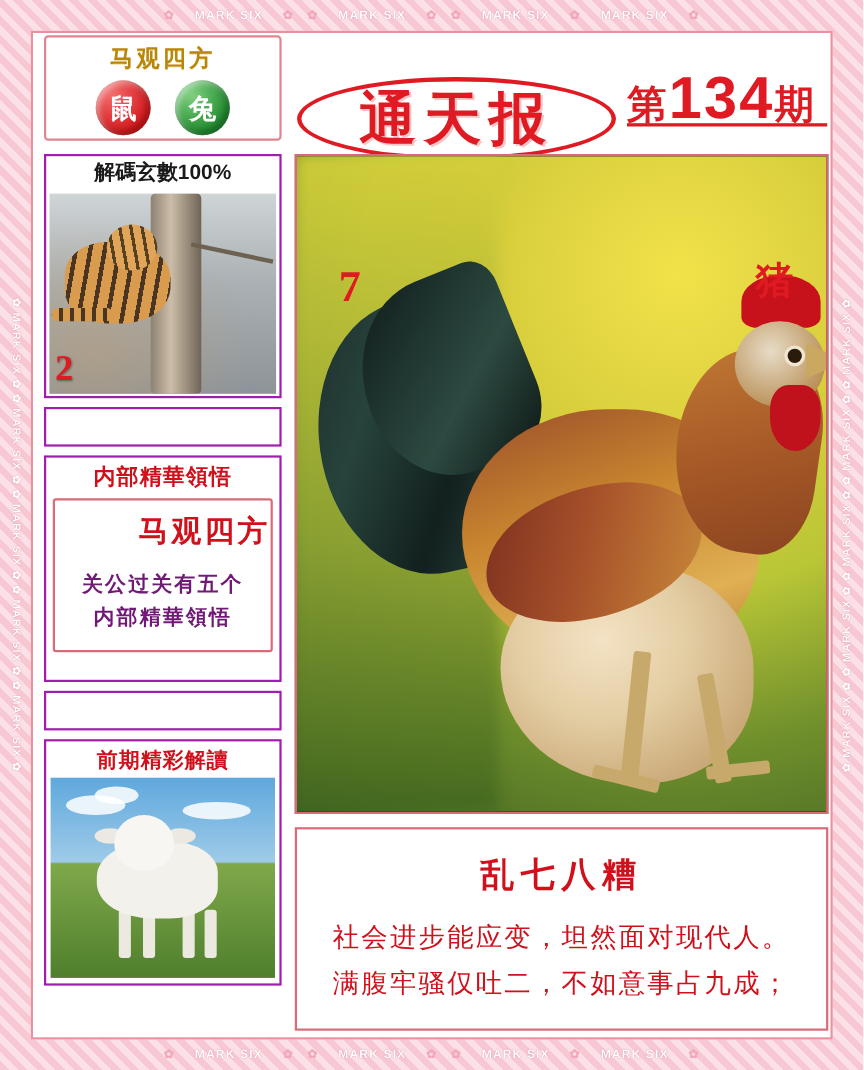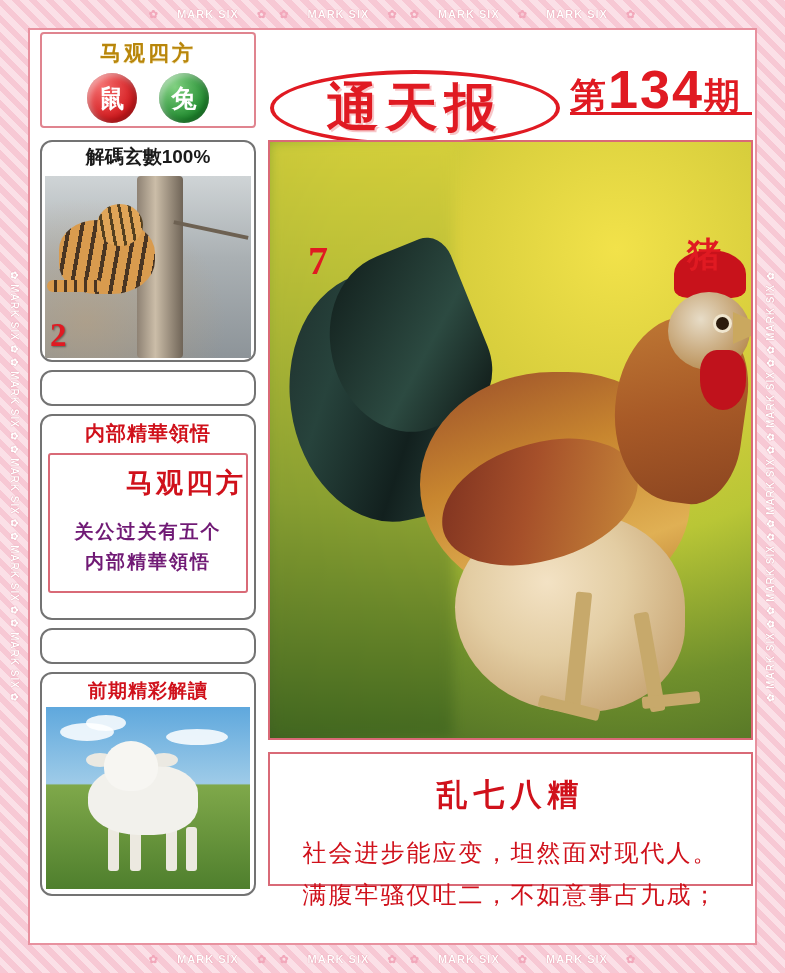--- a/index.html
+++ b/index.html
@@ -176,22 +176,22 @@
     background: #e01a22;
   }
 
   
   .left-col {
     position: absolute;
     left: 10px; top: 110px;
     width: 216px;
   }
   .panel {
-    border: 2px solid #737373;
-    border-radius: 12px;
+    border: 2px solid #a21caf;
+    border-radius: 0;
     background: #ffffff;
     box-sizing: border-box;
   }
   .tiger-panel {
     position: relative;
     height: 222px;
     padding: 0;
     overflow: hidden;
   }
   .tiger-img {
@@ -471,21 +471,21 @@
     position: absolute;
     right: 30px; top: 90px;
     color: #e01a22;
     font-size: 34px;
     font-weight: bold;
   }
 
   .verse-panel {
     position: absolute;
     left: 238px; top: 722px;
-    width: 485px; height: 134px;
+    width: 485px; height: 185px;
     border: 2px solid #d96a77;
     background: #fff;
     box-sizing: border-box;
     padding-top: 20px;
   }
   .verse-title {
     text-align: center;
     color: #d0111b;
     font-size: 31px;
     font-weight: bold;

